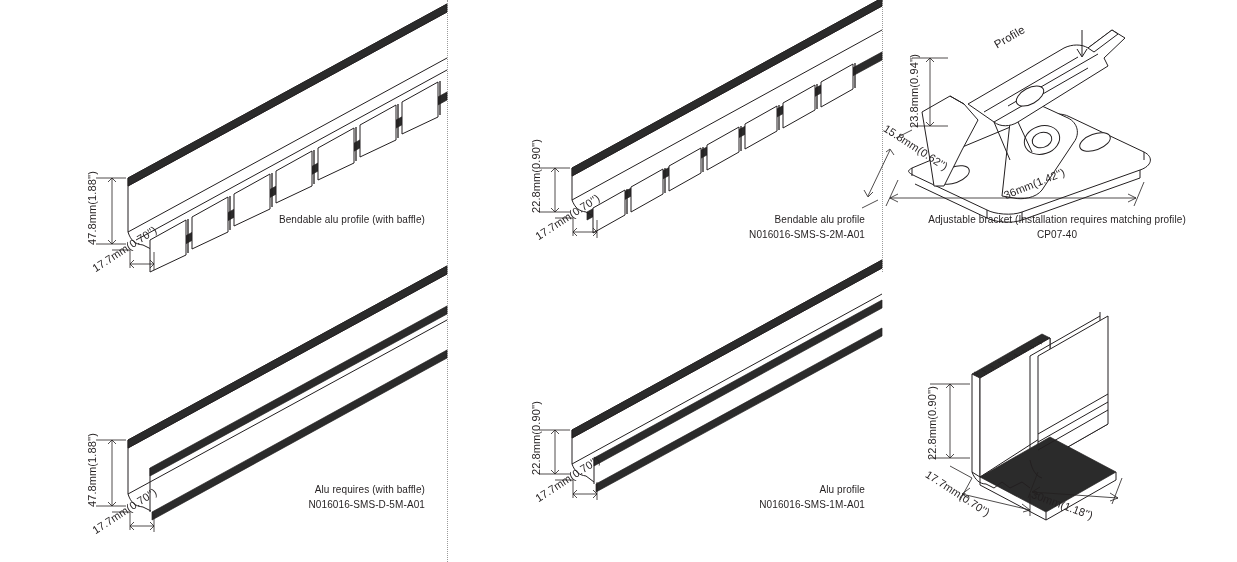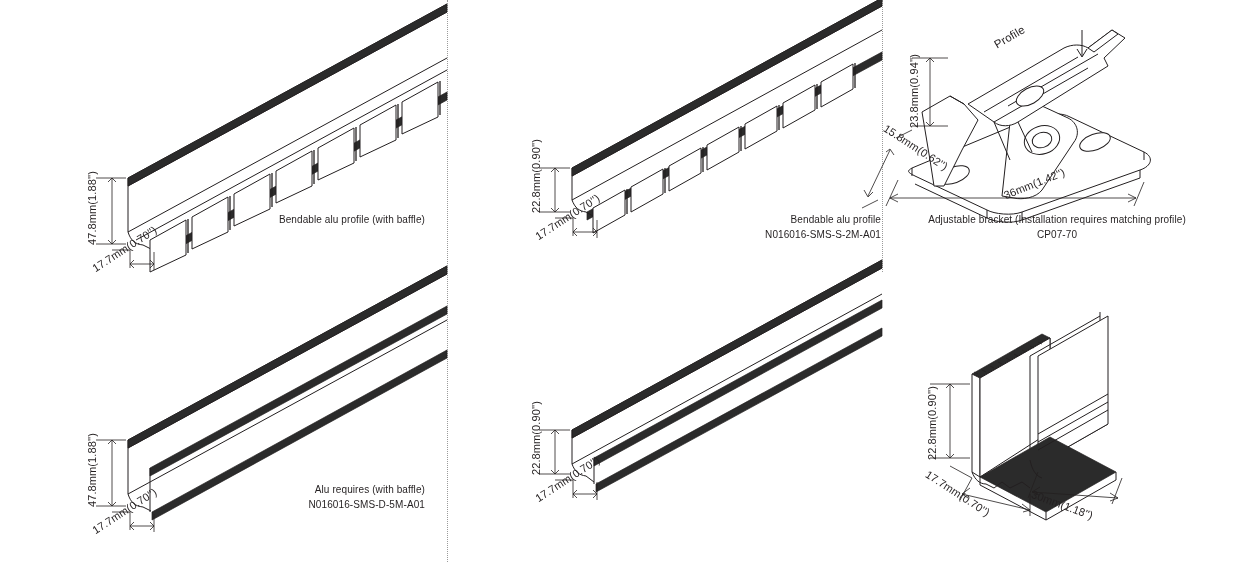--- a/index.html
+++ b/index.html
@@ -214,21 +214,21 @@
         <path d="M150,220 L150,238"></path>
         <path d="M126,232 L150,232"></path>
         <path d="M130,228 L126,232 L130,236"></path>
         <path d="M146,228 L150,232 L146,236"></path>
       </g>
     </svg>
 
     <div class="dim vert" style="left:83px;top:213px;">22.8mm(0.90'')</div>
     <div class="dim diag" style="left:86px;top:232px;">17.7mm(0.70'')</div>
 
-    <div class="caption" style="left:16px;top:212px;width:418px;">
+    <div class="caption" style="left:0;top:212px;width:418px;">
       <span>Bendable alu profile</span>
       <span class="code">N016016-SMS-S-2M-A01</span>
     </div>
   </div>
 
   <div class="panel" style="left:447px;top:272px;width:435px;height:290px;">
     <svg width="435" height="290" viewBox="0 0 435 290">
       <path class="ln" d="M125,158 L435,-12"></path>
       <path class="dark" d="M125,158 L435,-12 L435,-4 L125,166 Z"></path>
       <path class="ln" d="M125,158 L125,192"></path>
@@ -254,20 +254,24 @@
         <path d="M150,210 L150,228"></path>
         <path d="M126,222 L150,222"></path>
         <path d="M130,218 L126,222 L130,226"></path>
         <path d="M146,218 L150,222 L146,226"></path>
       </g>
     </svg>
 
     <div class="dim vert" style="left:83px;top:203px;">22.8mm(0.90'')</div>
     <div class="dim diag" style="left:86px;top:222px;">17.7mm(0.70'')</div>
 
+    <div class="caption" style="left:0;top:210px;width:418px;">
+      <span>Alu profile</span>
+      <span class="code">N016016-SMS-1M-A01</span>
+    </div>
   </div>
 
   <div class="panel" style="left:882px;top:0;width:355px;height:272px;">
     <svg width="355" height="272" viewBox="0 0 355 272">
 
       <path class="fillw" d="M30,168 L150,118 C160,113 180,112 188,117
                              L262,152 C272,157 270,166 258,170
                              L140,212 C130,216 112,214 105,210
                              L33,176 C25,172 25,171 30,168 Z"></path>
 
@@ -335,21 +339,21 @@
       </g>
     </svg>
 
     <div class="dim profile-lbl" style="left:110px;top:40px;">Profile</div>
     <div class="dim vert" style="left:26px;top:128px;">23.8mm(0.94'')</div>
     <div class="dim diag-b" style="left:6px;top:122px;">15.8mm(0.62'')</div>
     <div class="dim diag-u" style="left:120px;top:190px;">36mm(1.42'')</div>
 
     <div class="caption center" style="left:0;top:212px;width:350px;">
       <span>Adjustable bracket (Installation requires matching profile)</span>
-      <span class="code">CP07-70</span>
+      <span class="code">CP07-40</span>
     </div>
   </div>
 
   <div class="panel" style="left:882px;top:272px;width:355px;height:290px;">
     <svg width="355" height="290" viewBox="0 0 355 290">
 
       <path class="dark" d="M90,102 L160,62 L168,66 L98,106 Z"></path>
       <path class="fillw" d="M90,102 L98,106 L98,205 L90,200 Z"></path>
       <path class="ln" d="M98,106 L168,66"></path>
       <path class="ln" d="M168,66 L168,160"></path>

